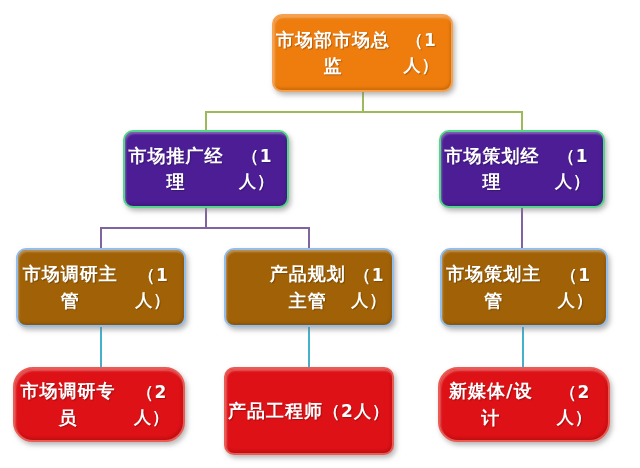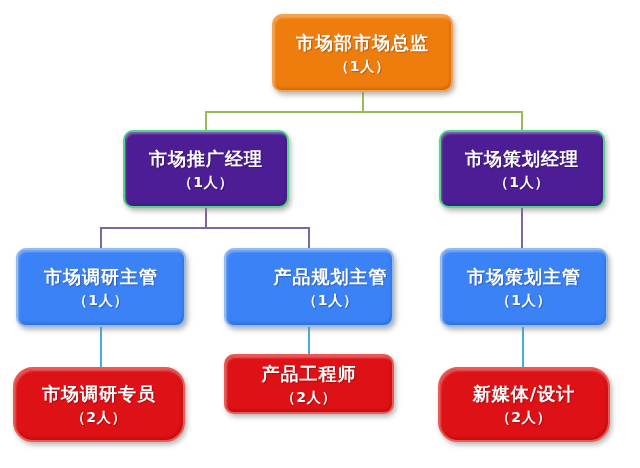--- a/index.html
+++ b/index.html
@@ -13,49 +13,48 @@
     width: 640px;
     height: 468px;
     background: #ffffff;
     overflow: hidden;
   }
   .node {
     position: absolute;
     box-sizing: border-box;
     border-radius: 10px;
     display: flex;
-    flex-direction: column;
     align-items: center;
     justify-content: center;
     color: #ffffff;
     font-weight: bold;
     text-align: center;
     box-shadow: inset 1px 2px 2px rgba(255,255,255,0.30),
                 inset -1px -2px 3px rgba(0,0,0,0.15),
                 2px 3px 5px rgba(125,125,125,0.55);
     text-shadow: 1px 1px 1px rgba(0,0,0,0.25);
     line-height: 1.45;
   }
   .node .t { font-size: 18px; letter-spacing: 1px; }
-  .node .c { font-size: 14px; letter-spacing: 1px; }
+  .node .c { font-size: 17px; letter-spacing: 1px; }
 
   .lvl1 { background: #ee7d0d; border: 2px solid #f5a150; }
   .lvl2 { background: #4c1d95; border: 2px solid #52d689; }
-  .lvl3 { background: #3b82f6; border: 2px solid #93bdea; }
+  .lvl3 { background: #a16207; border: 2px solid #93bdea; }
   .lvl4 { background: #dd1116; border: 2px solid #ea5b54; }
 
   
   .n-root        { left: 272px; top: 14px;  width: 181px; height: 78px; }
   .n-green-left  { left: 123px; top: 130px; width: 166px; height: 78px; }
   .n-green-right { left: 439px; top: 130px; width: 166px; height: 78px; }
   .n-blue-left   { left: 16px;  top: 248px; width: 170px; height: 79px; }
   .n-blue-mid    { left: 224px; top: 248px; width: 170px; height: 79px; padding-left: 43px; }
   .n-blue-right  { left: 440px; top: 248px; width: 168px; height: 79px; }
   .n-red-left    { left: 13px;  top: 367px; width: 172px; height: 75px; border-radius: 20px; }
-  .n-red-mid     { left: 224px; top: 354px; width: 170px; height: 60px; }
+  .n-red-mid     { left: 224px; top: 367px; width: 170px; height: 88px; }
   .n-red-right   { left: 438px; top: 367px; width: 172px; height: 75px; border-radius: 20px; }
 
   
   .line { position: absolute; }
   .c1 { background: #9cba5a; }
   .c2 { background: #8064a2; }
   .c3 { background: #45b0cb; }
 
   .l1-stem    { left: 362px; top: 91px;  width: 2px;   height: 21px; }
   .l1-bus     { left: 205px; top: 111px; width: 318px; height: 2px;  }

